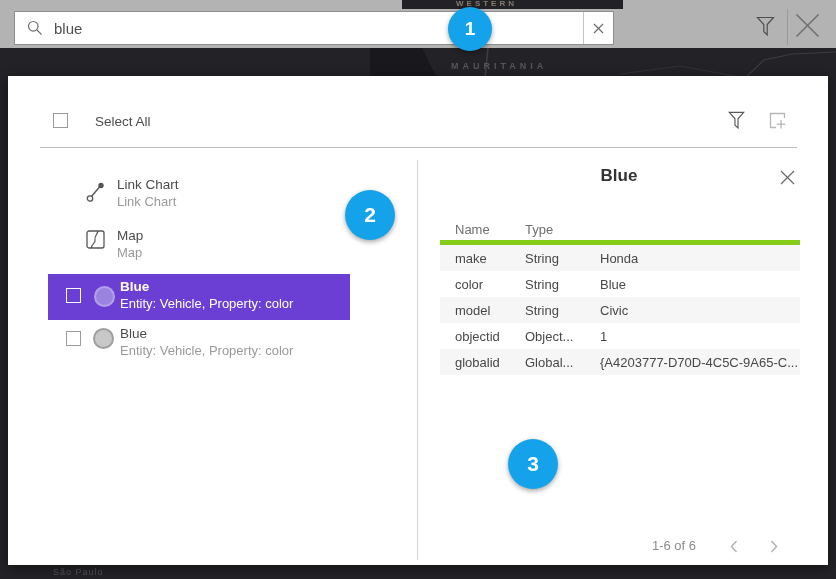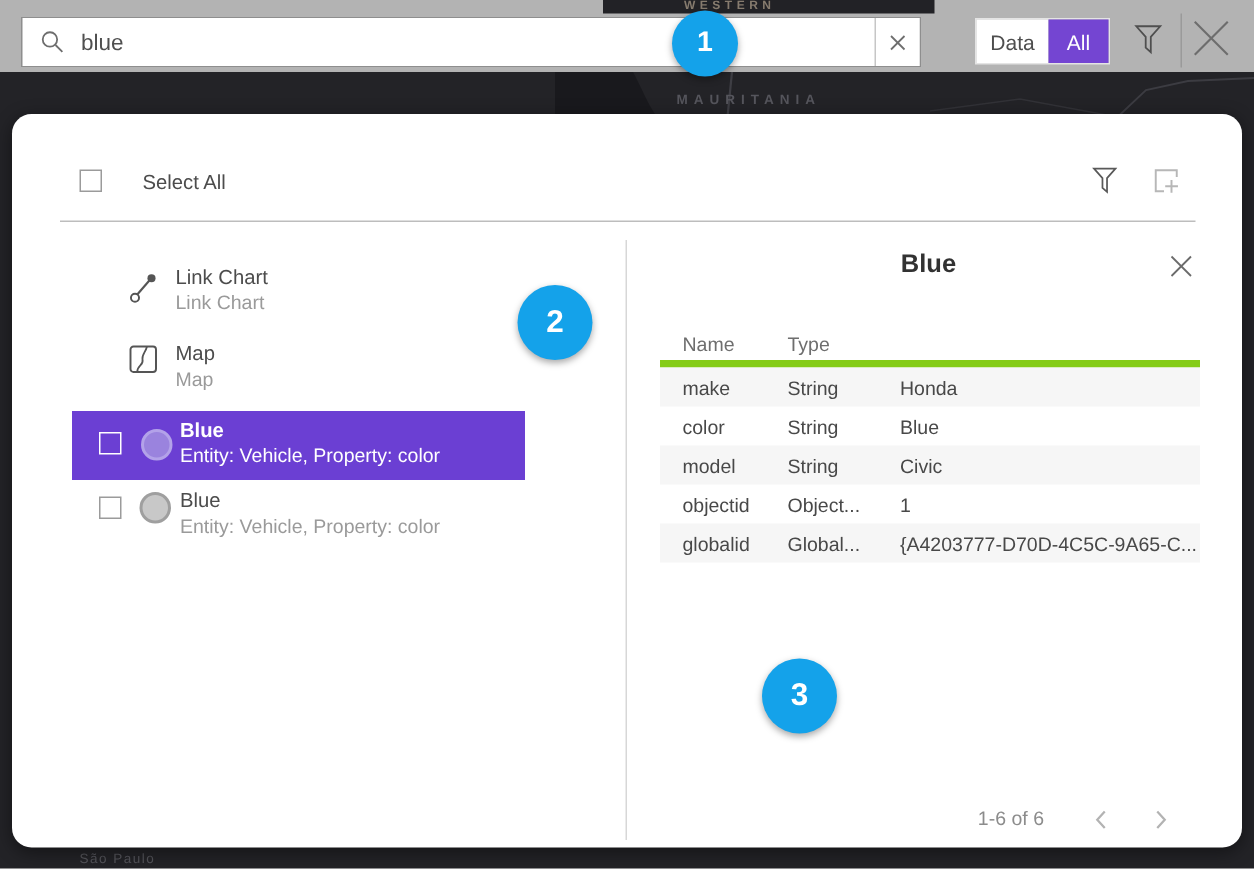--- a/index.html
+++ b/index.html
@@ -52,21 +52,21 @@
   }
   .seg{display:flex;align-items:center;justify-content:center;font-size:14px;cursor:pointer;}
   .seg-data{width:48px;background:#fff;color:#4e4e4e;}
   .seg-all{width:40px;background:var(--accent-purple);color:#fff;}
   .tb-filter{left:752px;top:13px;width:26px;height:26px;display:flex;align-items:center;justify-content:center;cursor:pointer;}
   .tb-divider{left:787px;top:9px;width:1px;height:36px;background:#9a9a9a;}
   .tb-close{left:793px;top:11px;width:28px;height:28px;display:flex;align-items:center;justify-content:center;cursor:pointer;}
   
   .panel{
     left:8px;top:76px;width:820px;height:489px;background:#fff;z-index:20;
-    border-radius:13px;box-shadow:0 3px 12px rgba(0,0,0,.45);
+    border-radius:0;box-shadow:0 3px 12px rgba(0,0,0,.45);
   }
   .checkbox{box-sizing:border-box;width:15px;height:15px;border:1px solid #9b9b9b;background:#fff;cursor:pointer;}
   .select-all-cb{left:45px;top:37px;}
   .select-all-label{left:87px;top:38px;font-size:13.5px;color:#4c4c4c;}
   .panel-filter{left:716px;top:32px;width:24px;height:24px;display:flex;align-items:center;justify-content:center;cursor:pointer;}
   .panel-add{left:756px;top:32px;width:26px;height:24px;display:flex;align-items:center;justify-content:center;cursor:pointer;}
   .header-divider{left:32px;top:71px;width:757px;height:1px;background:#bdbdbd;}
   .vert-divider{left:409px;top:84px;width:1px;height:400px;background:#d7d7d7;}
   .item-title{font-size:13.5px;color:#4c4c4c;white-space:nowrap;}
   .item-sub{font-size:13px;color:#9a9a9a;white-space:nowrap;}
@@ -125,24 +125,20 @@
     <span class="clear-btn">
       <span>
         <svg width="11" height="11" viewBox="0 0 11 11">
             <line x1="1" y1="1" x2="10" y2="10" stroke="#6e6e6e" stroke-width="1.2"></line>
             <line x1="10" y1="1" x2="1" y2="10" stroke="#6e6e6e" stroke-width="1.2"></line>
           </svg>
       </span>
     </span>
   </div>
 
-  <div class="abs segmented">
-    <div class="seg seg-data">Data</div>
-    <div class="seg seg-all">All</div>
-  </div>
 
   <div class="abs tb-filter">
     <span>
       <svg width="19" height="21" viewBox="0 0 19 21">
           <path d="M1.5,1.5 H17.5 L11.2,8.6 V18.8 L7.8,15.8 V8.6 Z" fill="none" stroke="#4f4f4f" stroke-width="1.2"></path>
         </svg>
     </span>
   </div>
 
   <div class="abs tb-divider"></div>

